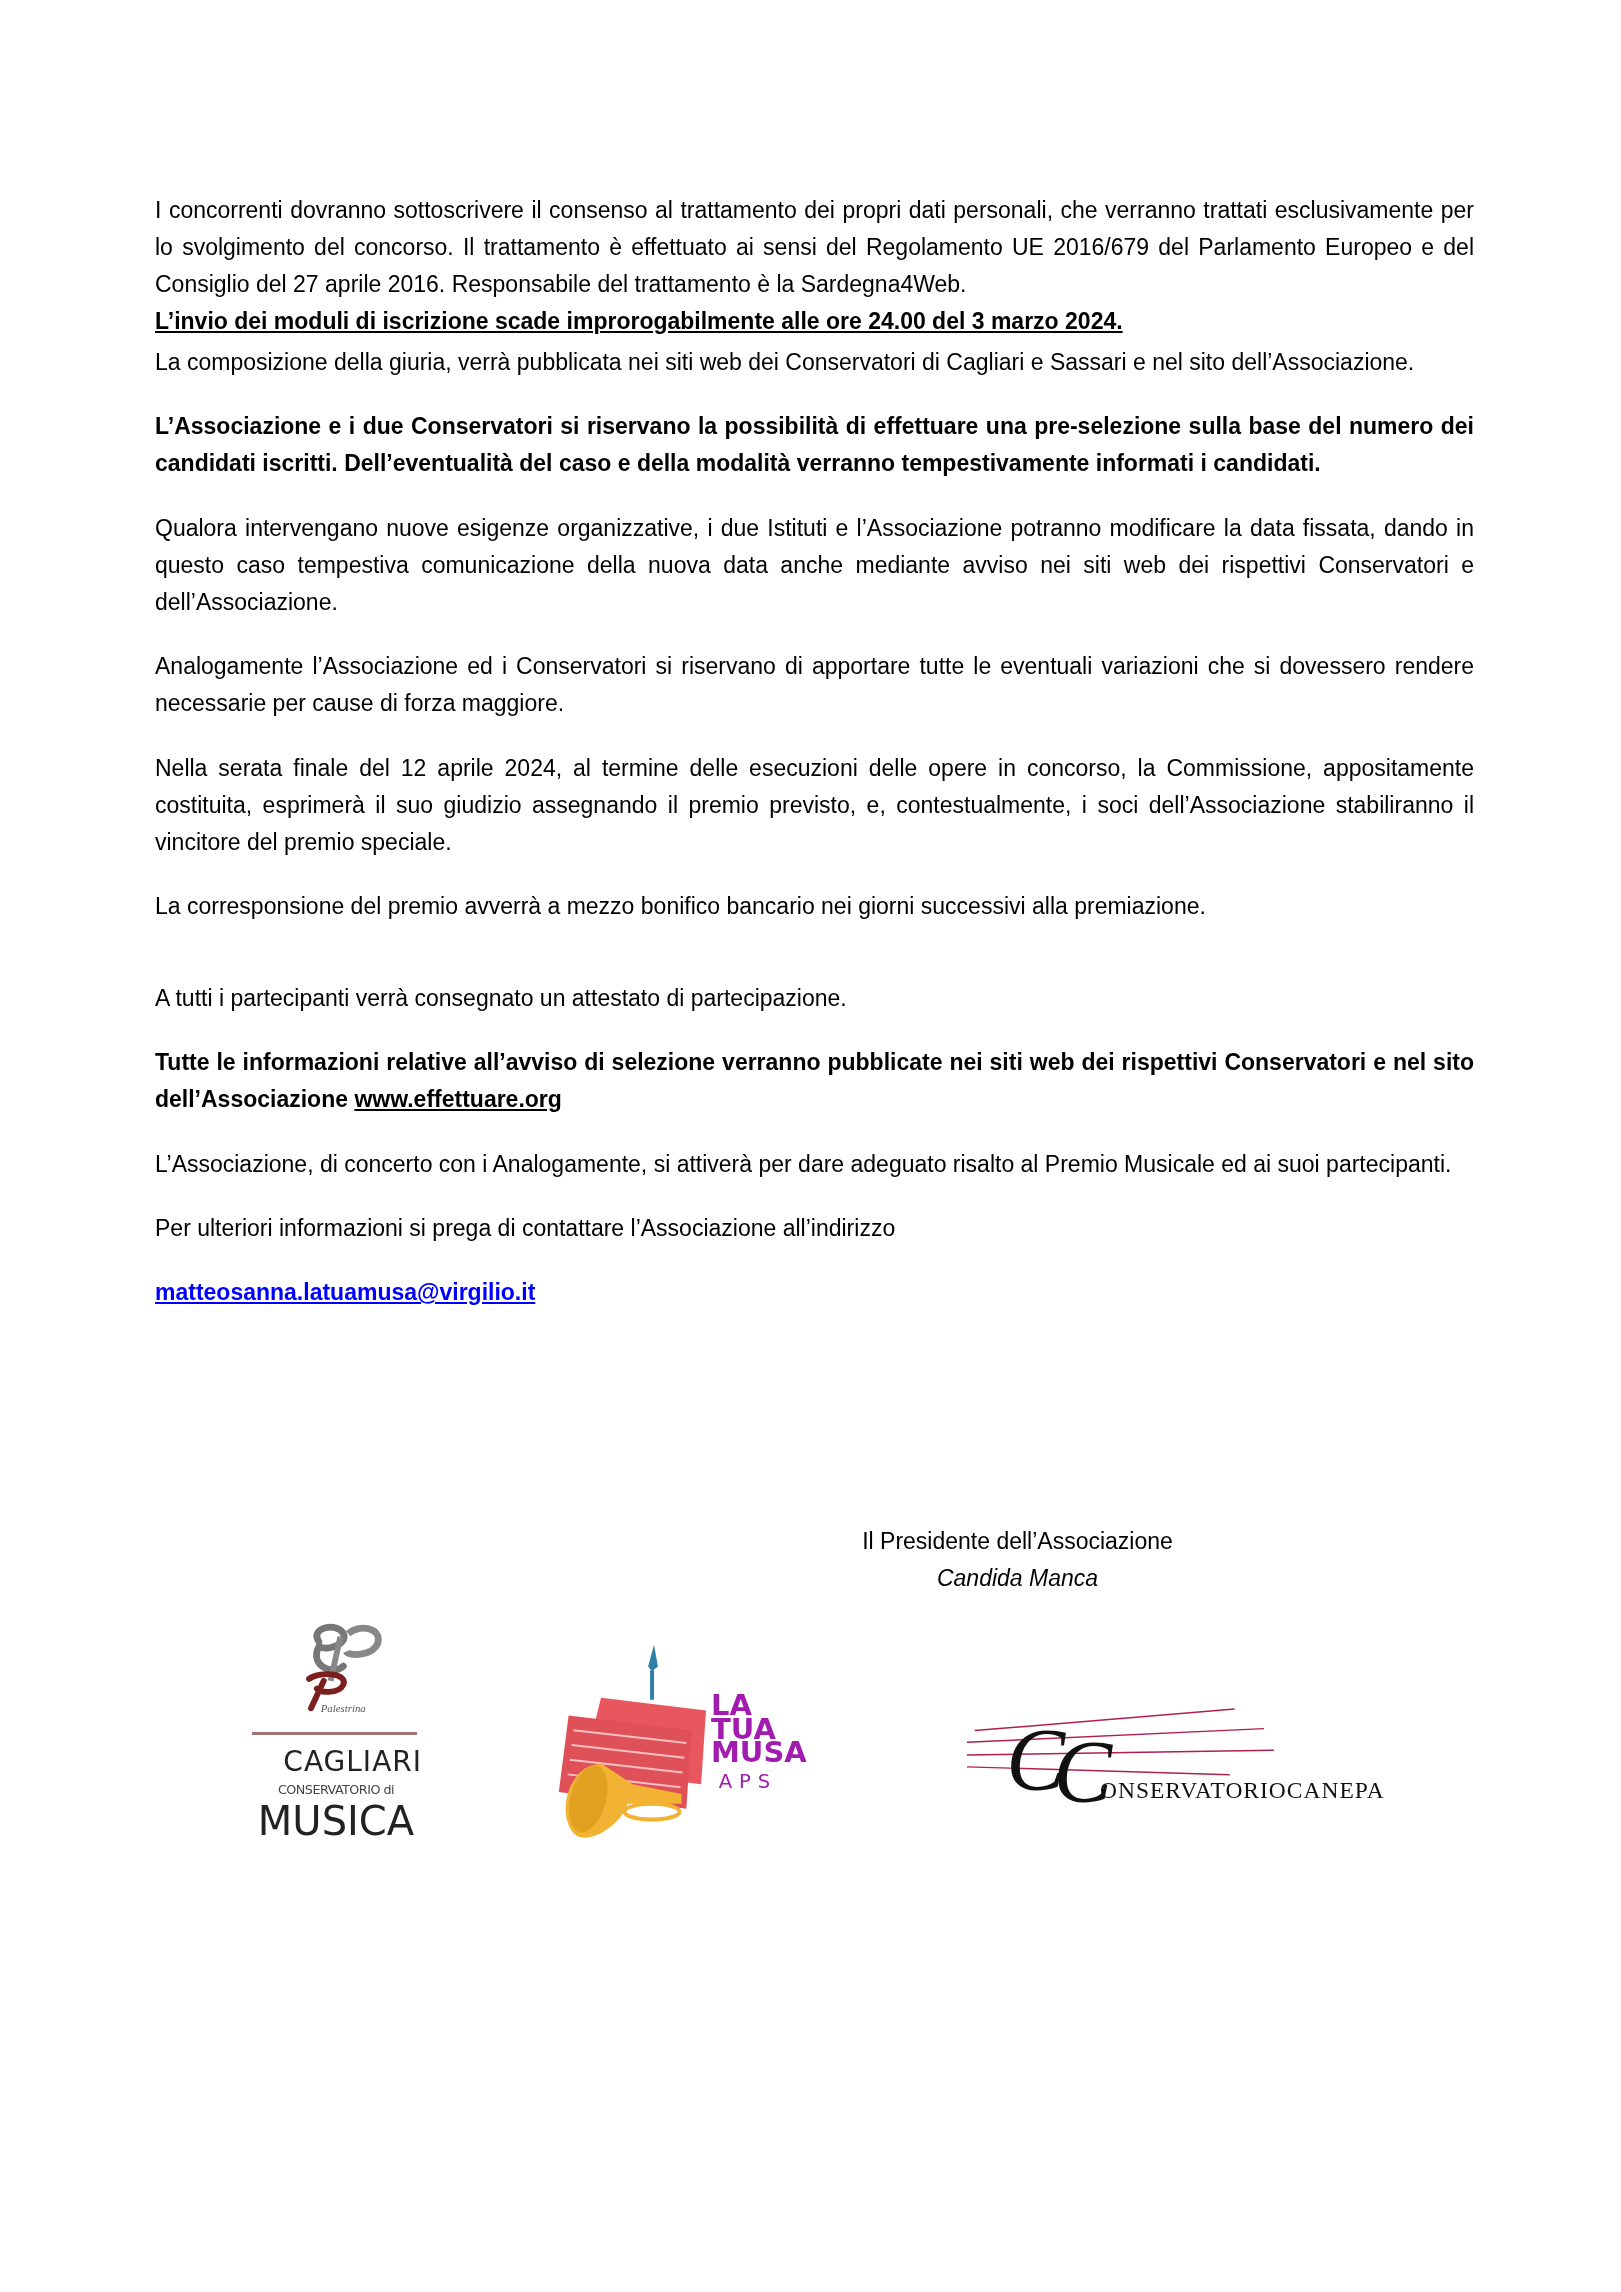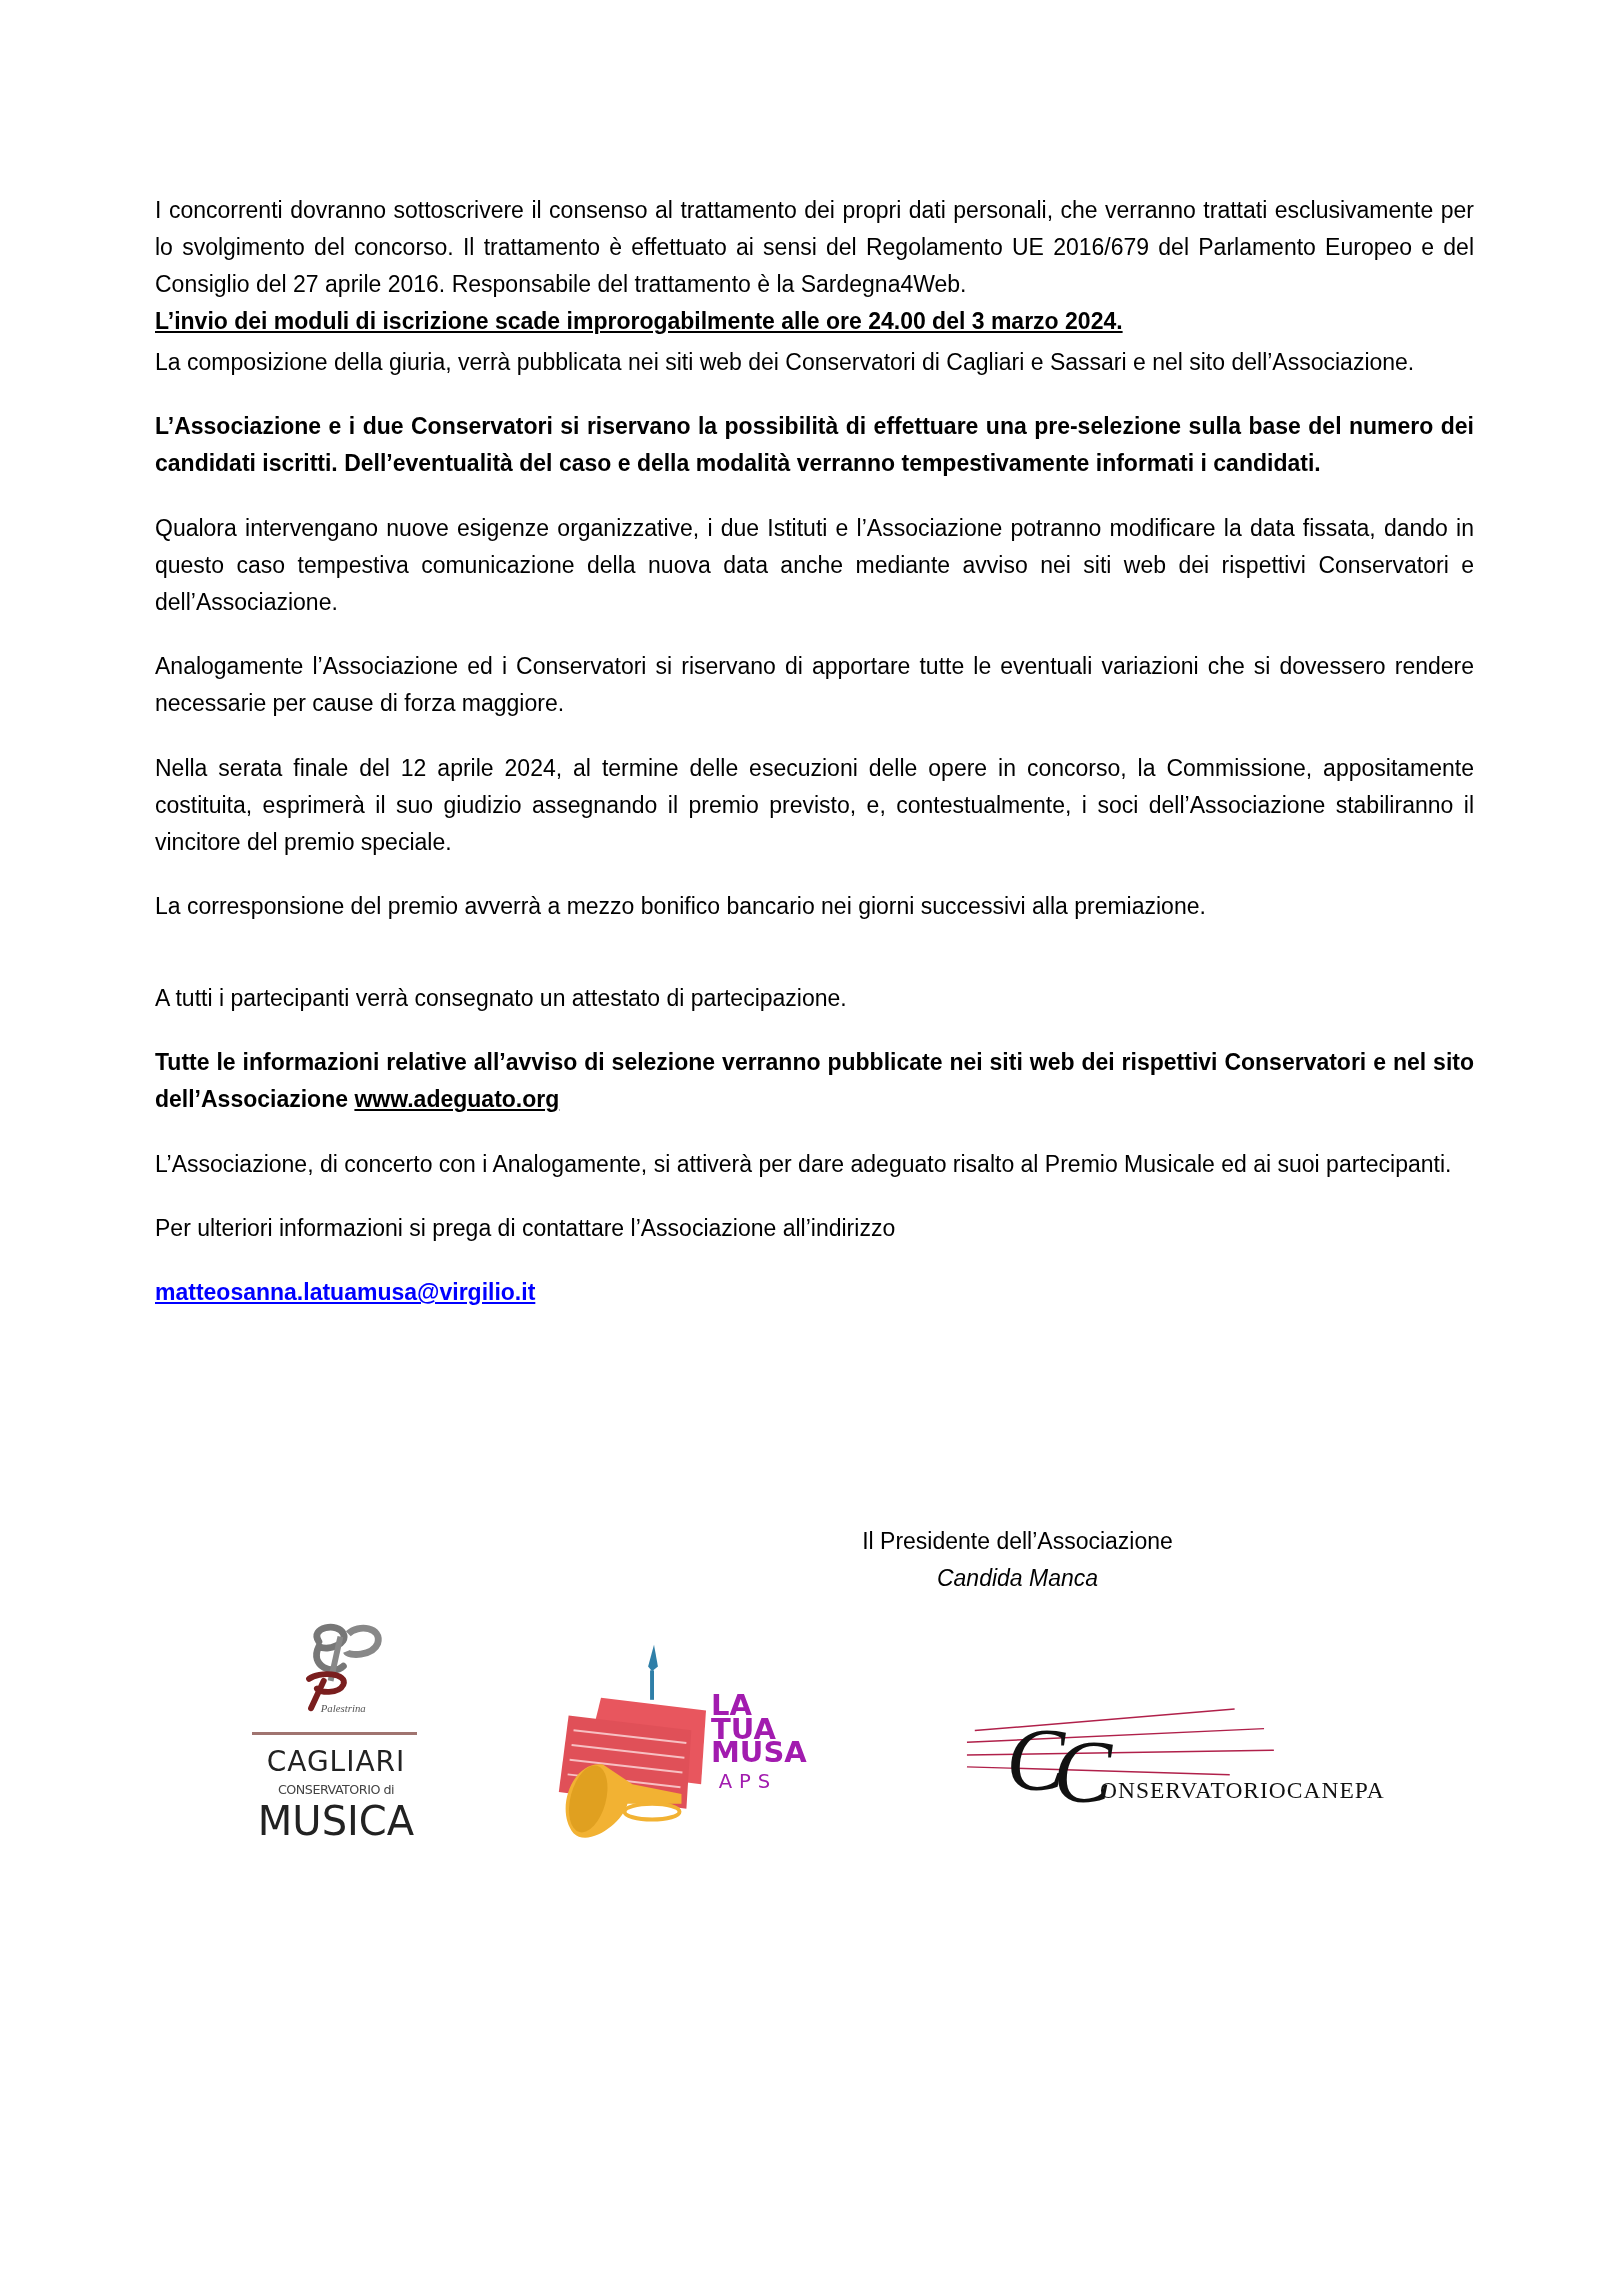--- a/index.html
+++ b/index.html
@@ -36,21 +36,21 @@
   <div class="gap"></div>
   <p class="p">Analogamente l’Associazione ed i Conservatori si riservano di apportare tutte le eventuali variazioni che si dovessero rendere necessarie per cause di forza maggiore.</p>
   <div class="gap"></div>
   <p class="p">Nella serata finale del 12 aprile 2024, al termine delle esecuzioni delle opere in concorso, la Commissione, appositamente costituita, esprimerà il suo giudizio assegnando il premio previsto, e, contestualmente, i soci dell’Associazione stabiliranno il vincitore del premio speciale.</p>
   <div class="gap"></div>
   <p class="p">La corresponsione del premio avverrà a mezzo bonifico bancario nei giorni successivi alla premiazione.</p>
   <div class="gap"></div>
   <div class="gap"></div>
   <p class="p">A tutti i partecipanti verrà consegnato un attestato di partecipazione.</p>
   <div class="gap"></div>
-  <p class="p b"><span>Tutte le informazioni relative all’avviso di selezione verranno pubblicate nei siti web dei rispettivi Conservatori e nel sito dell’Associazione  </span><span class="u">www.adeguato.org</span></p>
+  <p class="p b"><span>Tutte le informazioni relative all’avviso di selezione verranno pubblicate nei siti web dei rispettivi Conservatori e nel sito dell’Associazione  </span><span class="u">www.effettuare.org</span></p>
   <div class="gap"></div>
   <p class="p">L’Associazione, di concerto con i Analogamente, si attiverà per dare adeguato risalto al Premio Musicale ed ai suoi partecipanti.</p>
   <div class="gap"></div>
   <p class="p">Per ulteriori informazioni si prega di contattare l’Associazione all’indirizzo</p>
   <div class="gap"></div>
   <p class="p"><span class="link-blue">matteosanna.latuamusa@virgilio.it</span></p>
 
   <div class="sig" style="top:1331px;">
     <div class="sig-line" style="top:0;">Il Presidente dell’Associazione</div>
     <div class="sig-line" style="top:37px; font-style:italic;text-align:center;">Candida Manca</div>
@@ -59,21 +59,21 @@
 
 <div class="logo" style="left:250px; top:1622px; width:172px; height:225px;">
   <svg width="172" height="98" viewBox="0 0 175 100">
     <path d="M70 20 C60 5, 90 0, 95 12 C100 22, 80 30, 70 25 C60 45, 85 55, 95 45" fill="none" stroke="#777" stroke-width="7" stroke-linecap="round"></path>
     <path d="M100 12 C110 2, 135 5, 130 22 C125 35, 100 35, 98 30" fill="none" stroke="#888" stroke-width="7"></path>
     <path d="M92 15 L82 60" stroke="#888" stroke-width="6"></path>
     <path d="M60 58 C70 50, 100 52, 95 64 C90 74, 70 72, 68 68 M75 60 L62 88" fill="none" stroke="#7a1e1e" stroke-width="6" stroke-linecap="round"></path>
     <text x="72" y="92" font-family="Liberation Serif, serif" font-style="italic" font-size="11" fill="#555">Palestrina</text>
   </svg>
   <div style="position:absolute; left:2px; top:110px; width:165px; height:2.9px; background:#a07470;"></div>
-  <div style="position:absolute; left:0; top:123px; width:172px; text-align:center; font-family:'DejaVu Sans',sans-serif; font-size:28px; letter-spacing:1px; color:#222;">CAGLIARI</div>
+  <div style="position:absolute; left:0; top:123px; width:172px; text-align:right; font-family:'DejaVu Sans',sans-serif; font-size:28px; letter-spacing:1px; color:#222;">CAGLIARI</div>
   <div style="position:absolute; left:0; top:160px; width:172px; text-align:center; font-family:'DejaVu Sans',sans-serif; font-size:12.7px; color:#444; letter-spacing:-0.5px;">CONSERVATORIO di</div>
   <div style="position:absolute; left:0; top:176px; width:172px; text-align:center; font-family:'DejaVu Sans',sans-serif; font-size:40px; color:#222;">MUSICA</div>
 </div>
 
 <div class="logo" style="left:544px; top:1637px; width:235px; height:211px;">
   <svg width="167" height="211" viewBox="0 0 170 215">
     <path d="M112 8 L116 30 L110 35 L106 30 Z" fill="#2f7fa8"></path>
     <rect x="108" y="34" width="4" height="30" fill="#2f7fa8"></rect>
     <path d="M58 62 L165 75 L160 150 L40 135 Z" fill="#e8565e"></path>
     <path d="M25 80 L150 95 L145 175 L15 158 Z" fill="#e05058"></path>

